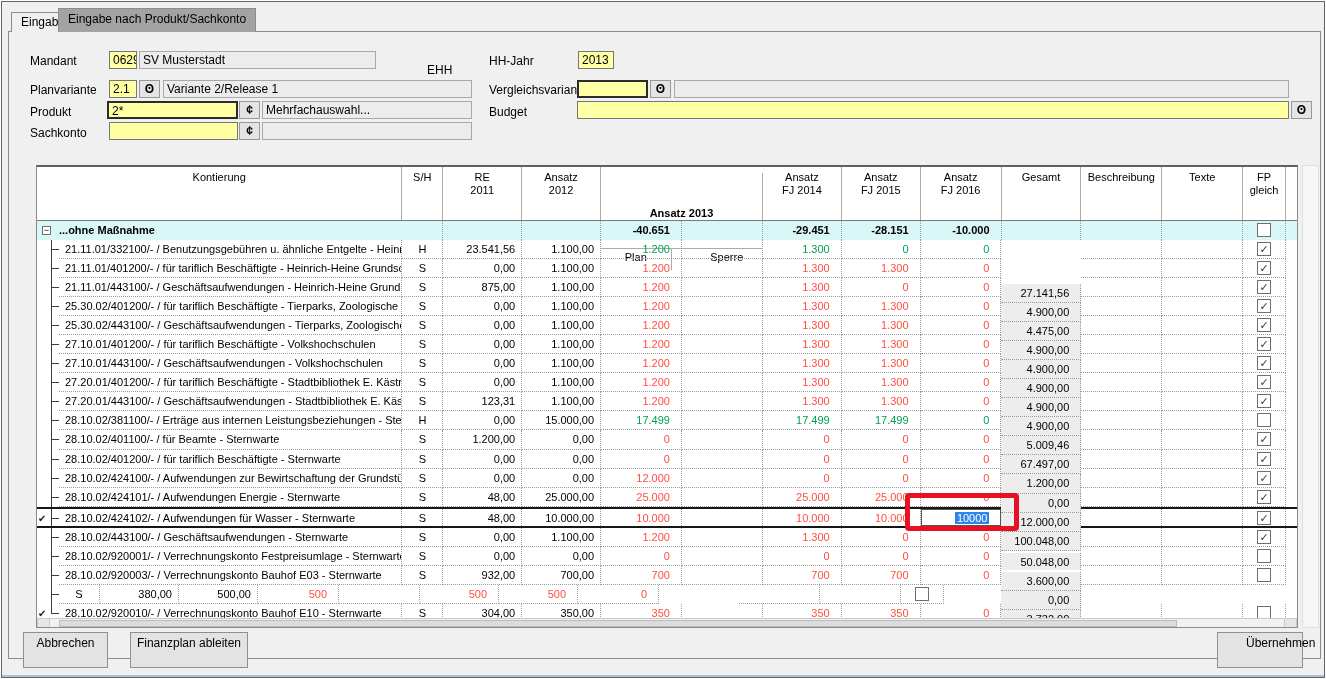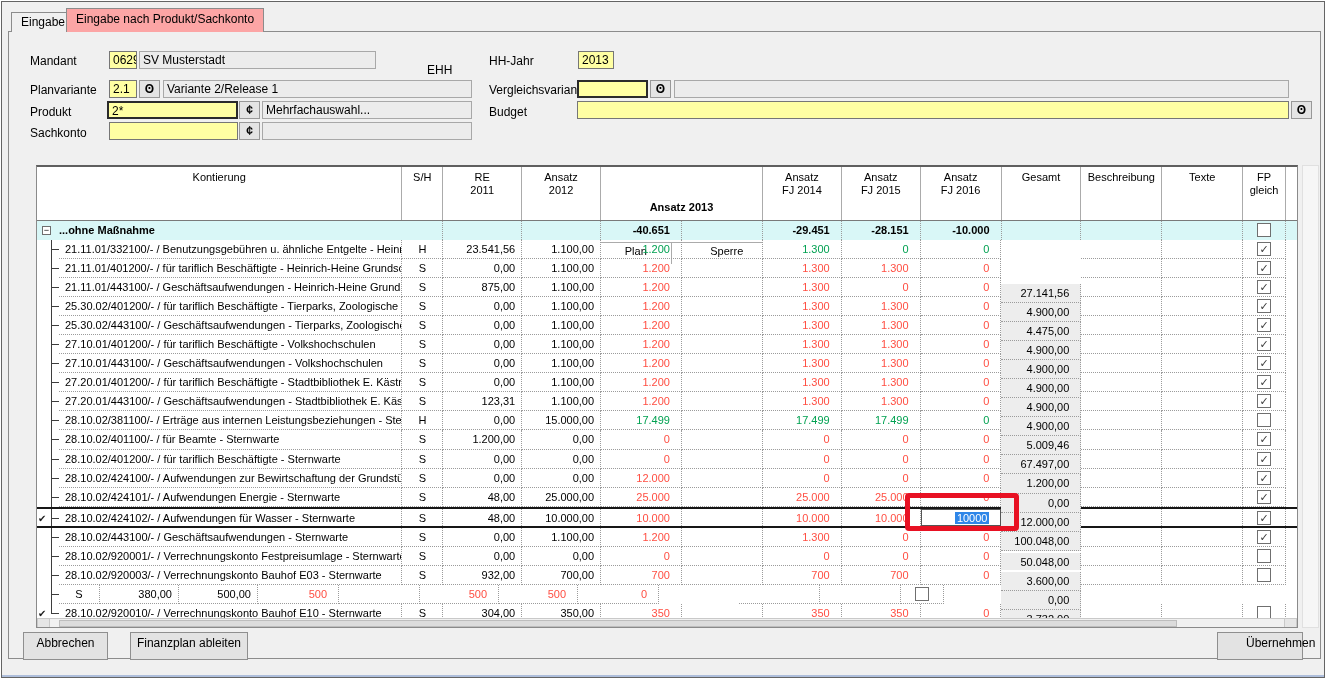--- a/index.html
+++ b/index.html
@@ -8,21 +8,21 @@
   }
   *{box-sizing:border-box; margin:0; padding:0;}
   html,body{width:1326px; height:679px;}
   body{font-family:"Liberation Sans", sans-serif; background:#fff; position:relative; font-size:12px; color:#000;}
   .frame{position:absolute; left:1px; top:1px; width:1324px; height:677px; border:1px solid #646464; background:#f0f0f0; overflow:hidden;}
   .bottom-line{position:absolute; left:0; right:0; bottom:0; height:2px; background:#aebedb;}
 
   
   .tab{position:absolute; height:22px; top:8px; border:1px solid #8c8c8c; border-bottom:none; background:#f0f0f0; line-height:21px; padding:0 9px; z-index:3;}
   .tab.inactive{left:9px; top:10px; height:20px; line-height:19px;}
-  .tab.active{left:64px; top:6px; height:24px; background:#fca5a5;}
+  .tab.active{left:56px; top:6px; height:24px; background:#a3a3a3;}
   .tab-page{position:absolute; left:6px; top:29px; width:1313px; height:628px; border:1px solid #8c8c8c; background:#f0f0f0;}
 
   
   .lbl{position:absolute; white-space:nowrap;}
   .field{position:absolute; height:18px; font-size:12px; line-height:16px; padding:0 3px; white-space:nowrap; overflow:hidden;}
   .yellow{background:var(--yellow); border:1px solid #767676;}
   .yellow.focused{border:2px solid #2b2b2b;}
   .readonly{background:#ececec; border:1px solid #a8a8a8; color:#000;}
   .mini-btn{position:absolute; width:21px; height:18px; background:#e4e4e4; border:1px solid #989898; text-align:center; line-height:16px; font-weight:bold; font-size:12px; cursor:default;}
 
@@ -66,21 +66,21 @@
   .cb{width:14px; height:14px; margin:2px auto 0 auto; border:1px solid #6f6f6f; background:#fff; line-height:12px; text-align:center; font-size:11px; color:#3a3a3a;}
   .cell-edit{background:#fff; outline:1px solid #555; outline-offset:-1px;}
   .sel-text{background:var(--selblue); color:#fff; padding:0 2px;}
 
   
   .hscroll{position:absolute; left:0; right:0; bottom:0; height:9px; background:#f1f1f1; border-top:1px solid #c9c9c9;}
   .hthumb{position:absolute; left:22px; top:1px; width:1118px; height:7px; background:#dcdcdc; border:1px solid #bdbdbd;}
   .harrow{position:absolute; top:0; width:13px; height:9px; background:#e6e6e6; border-left:1px solid #c9c9c9; border-right:1px solid #c9c9c9;}
   .vscroll{position:absolute; left:1300px; top:163px; width:17px; height:463px; background:#f6f6f6; border:1px solid #e0e0e0;}
 
-  .btn{position:absolute; height:28px; background:#e3e3e3; border:1px solid #8f8f8f; text-align:center; line-height:20px; cursor:default;}
+  .btn{position:absolute; height:36px; background:#e3e3e3; border:1px solid #8f8f8f; text-align:center; line-height:20px; cursor:default;}
 
   .annotation{position:absolute; left:903px; top:491px; width:114px; height:38px; border:5px solid var(--annred); border-radius:4px; z-index:50; pointer-events:none;}
 </style>
 </head>
 <body>
 
 <div class="frame">
 
   <div class="tab inactive">Eingabe</div>
   <div class="tab active">Eingabe nach Produkt/Sachkonto</div>
@@ -120,21 +120,21 @@
   <div class="mini-btn" style="left:1289px;top:99px;"><span>ʘ</span></div>
 
   <div class="grid">
     <div class="hdr">
       <div class="hcell w-treekont">Kontierung</div>
       <div class="hcell w-sh">S/H</div>
       <div class="hcell w-re">RE
 2011</div>
       <div class="hcell w-a12">Ansatz
 2012</div>
-      <div class="hcell" style="width:162px;padding-top:17px;">
+      <div class="hcell" style="width:162px;padding-top:17px;margin-top:6px;">
         <div class="hdr-2013-top">Ansatz 2013</div>
         <div class="hdr-2013-sub">
           <div>Plan</div>
           <div>Sperre</div>
         </div>
       </div>
       <div class="hcell w-f14">Ansatz
 FJ 2014</div>
       <div class="hcell w-f15">Ansatz
 FJ 2015</div>

